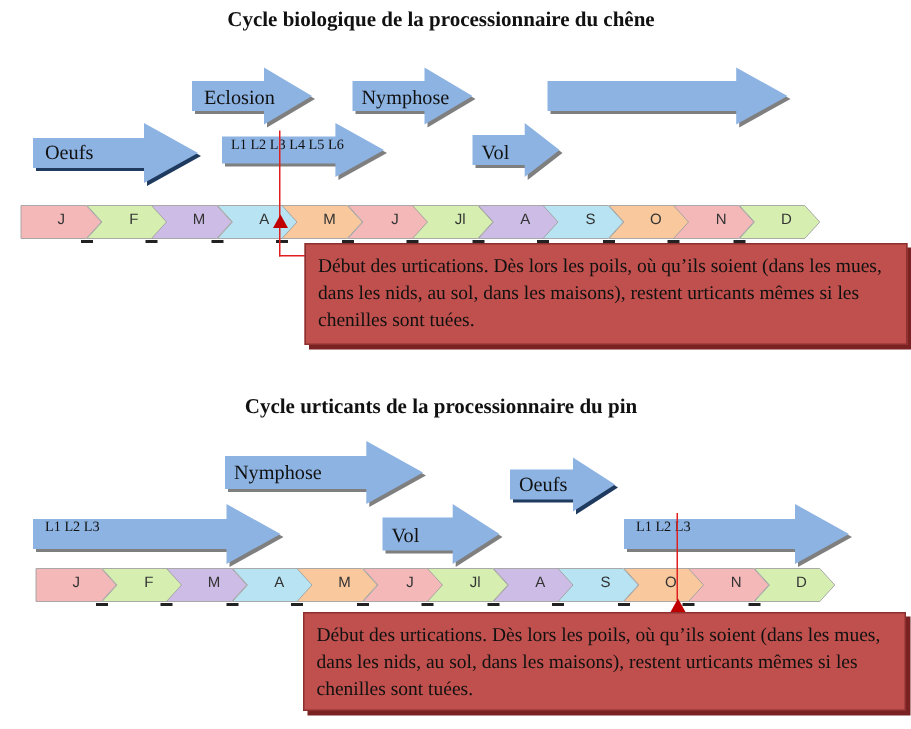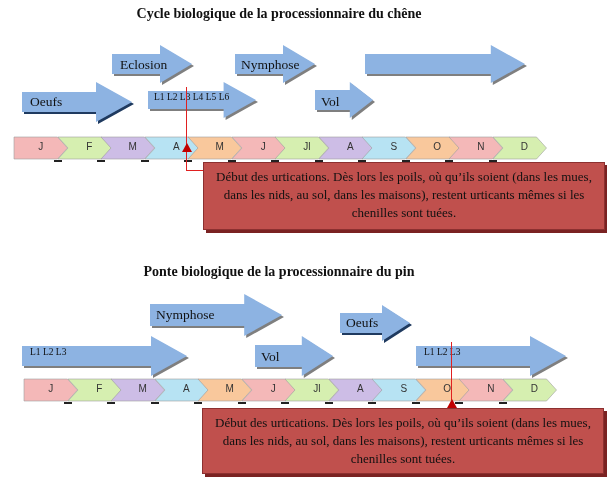--- a/index.html
+++ b/index.html
@@ -1,45 +1,45 @@
 <!DOCTYPE html>
 <html><head>
 <meta charset="utf-8">
 <style>
   html, body { margin: 0; padding: 0; background: #ffffff; }
   body { width: 607px; height: 486px; position: relative; overflow: hidden; font-family: "Liberation Serif", "DejaVu Serif", serif; }
-  .title { position: absolute; left: 0; width: 558px; text-align: center; font-weight: bold; font-size: 14px; color: #111; }
+  .title { position: absolute; left: 15px; width: 558px; text-align: center; font-weight: bold; font-size: 14px; color: #111; }
   .arrow { position: absolute; }
   .arrow svg { position: absolute; left: 0; top: 0; overflow: visible; }
   .arrow .lbl { position: absolute; color: #111; white-space: nowrap; }
   .lbl.big { font-size: 13.5px; }
   .lbl.small { font-size: 9.5px; }
   .months { position: absolute; height: 22px; }
   .month { position: absolute; top: 0; height: 22px; }
   .month svg { position: absolute; left: 0; top: 0; overflow: visible; }
   .month .ml { position: absolute; top: 4px; width: 30px; text-align: center; font-family: "Liberation Sans", "DejaVu Sans", sans-serif; font-size: 10px; color: #333; }
   .tick { position: absolute; width: 8px; height: 2px; background: #222; }
   .vline { position: absolute; width: 1px; background: #e02020; }
   .hline { position: absolute; height: 1px; background: #e02020; }
   .marker { position: absolute; width: 0; height: 0; border-left: 5px solid transparent; border-right: 5px solid transparent; border-bottom: 9px solid #c00000; }
-  .note { position: absolute; background: #c0504d; border: 1px solid #8c3030; box-shadow: 3px 3px 0 #7a2222; color: #111; font-size: 13px; line-height: 18px; text-align: center; padding: 5px 8px; box-sizing: border-box; }
+  .note { position: absolute; background: #c0504d; border: 1px solid #8c3030; box-shadow: 3px 3px 0 #7a2222; color: #111; font-size: 13px; line-height: 18px; padding: 5px 8px; box-sizing: border-box; }
 </style>
 </head>
 <body>
 
 <div class="title" style="top:6px;">Cycle biologique de la processionnaire du chêne</div>
 
 <div class="arrow" style="left: 22px; top: 82px; width: 110px; height: 40px;">
     <svg width="114" height="44">
       <polygon points="0,10 74,10 74,0 110,20 74,40 74,30 0,30" transform="translate(2,2)" fill="#1f3a5f"></polygon>
       <polygon points="0,10 74,10 74,0 110,20 74,40 74,30 0,30" fill="#8db3e2"></polygon>
     </svg>
   <span class="lbl big" style="left:8px; top:12px;">Oeufs</span>
 </div>
-<div class="arrow" style="left: 112px; top: 45px; width: 80px; height: 38px; padding-left: 39px;">
+<div class="arrow" style="left: 128px; top: 45px; width: 80px; height: 38px; padding-left: 39px;">
     <svg width="84" height="42">
       <polygon points="0,9 48,9 48,0 80,19 48,38 48,29 0,29" transform="translate(2,2)" fill="#7f7f7f"></polygon>
       <polygon points="0,9 48,9 48,0 80,19 48,38 48,29 0,29" fill="#8db3e2"></polygon>
     </svg>
   <span class="lbl big" style="left:8px; top:12px;">Eclosion</span>
 </div>
 <div class="arrow" style="left: 148px; top: 82px; width: 108px; height: 36px;">
     <svg width="112" height="40">
       <polygon points="0,9 75.6,9 75.6,0 108,18 75.6,36 75.6,27 0,27" transform="translate(2,2)" fill="#7f7f7f"></polygon>
       <polygon points="0,9 75.6,9 75.6,0 108,18 75.6,36 75.6,27 0,27" fill="#8db3e2"></polygon>
@@ -151,21 +151,21 @@
       </svg>
       <span class="ml" style="left: 16.75px;">D</span>
     </div>
   </div>
 
 <div class="vline" style="left:186px; top:87px; height:84px;"></div>
 <div class="hline" style="left:186px; top:170px; width:20px;"></div>
 <div class="marker" style="left:182px; top:143px;"></div>
 <div class="note" style="left:203px; top:162px; width:402px; height:68px;">Début des urtications. Dès lors les poils, où qu’ils soient (dans les mues, dans les nids, au sol, dans les maisons), restent urticants mêmes si les chenilles sont tuées.</div>
 
-<div class="title" style="top:264px;">Ponte biologique de la processionnaire du pin</div>
+<div class="title" style="top:264px;">Cycle urticants de la processionnaire du pin</div>
 
 <div class="arrow" style="left: 22px; top: 336px; width: 165px; height: 40px;">
     <svg width="169" height="44">
       <polygon points="0,10 129,10 129,0 165,20 129,40 129,30 0,30" transform="translate(2,2)" fill="#7f7f7f"></polygon>
       <polygon points="0,10 129,10 129,0 165,20 129,40 129,30 0,30" fill="#8db3e2"></polygon>
     </svg>
   <span class="lbl small" style="left:8px; top:11px;">L1 L2  L3</span>
 </div>
 <div class="arrow" style="left: 150px; top: 294px; width: 132px; height: 42px;">
     <svg width="136" height="46">

